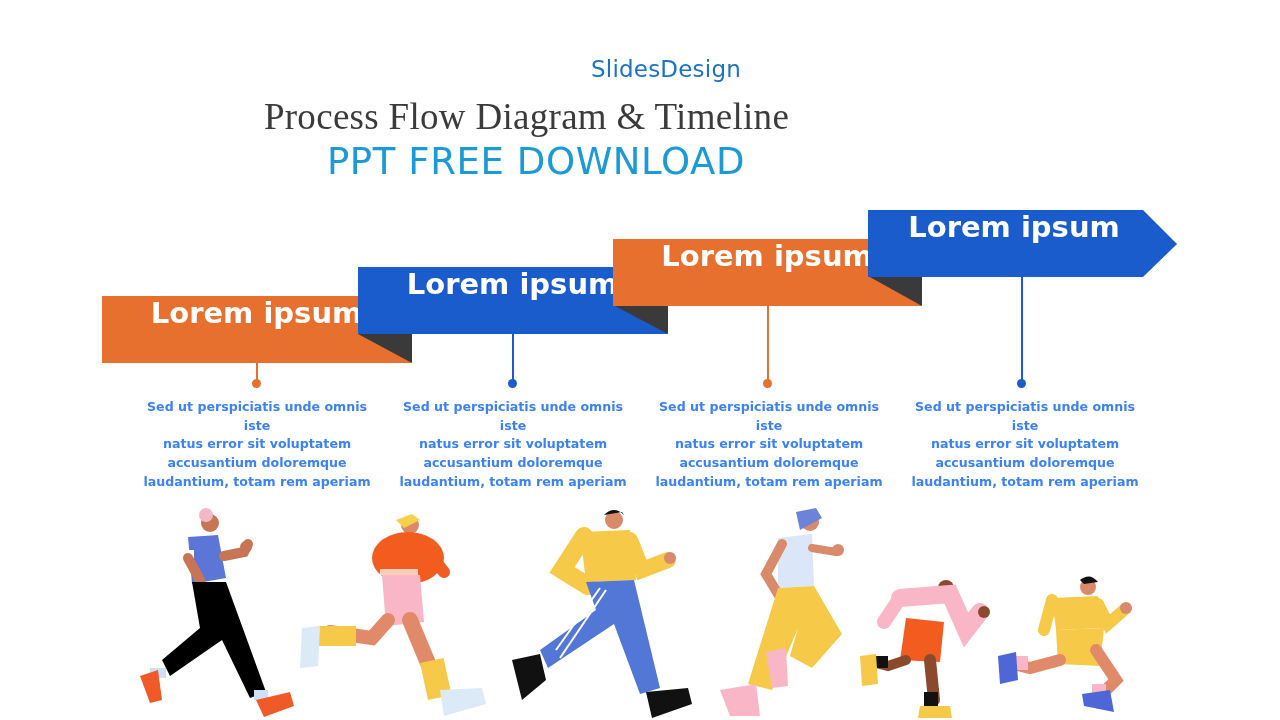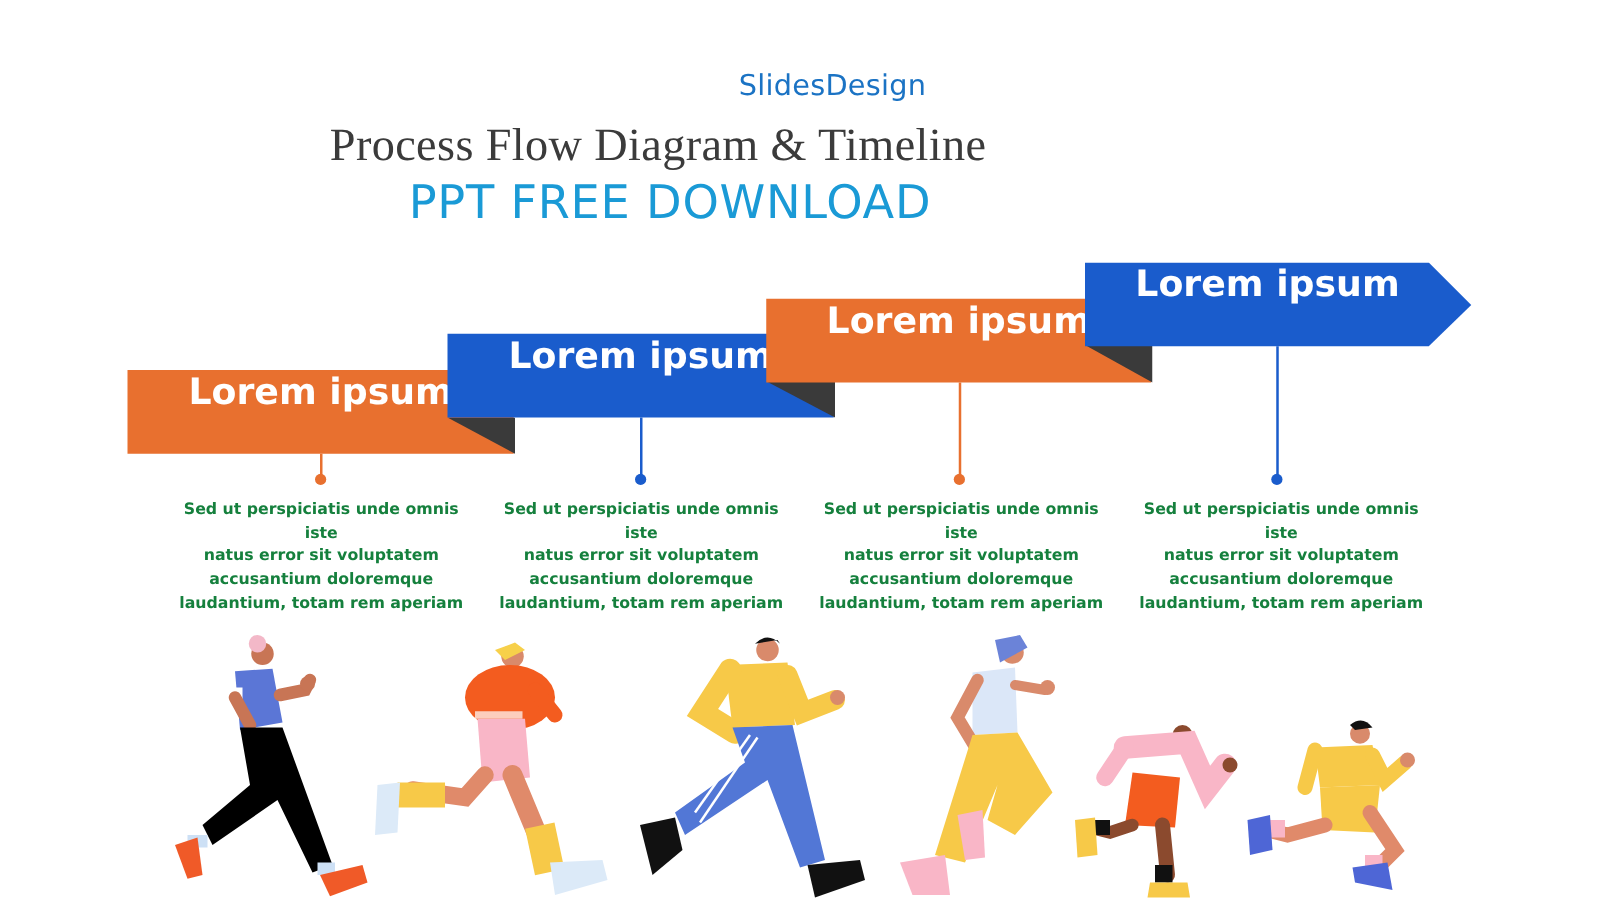--- a/index.html
+++ b/index.html
@@ -11,21 +11,21 @@
            font-size:37px; color:#3b3b3b; letter-spacing:0.3px;font-family:Liberation Serif, serif; }
   .subtitle { position:absolute; top:140px; left:0; width:1072px; text-align:center;
            font-size:37px; color:#1a9ad6; letter-spacing:0.6px; }
   .banner { position:absolute; height:67px; display:flex; align-items:flex-start; justify-content:center;
             color:#fff; font-weight:bold; font-size:29px; box-sizing:border-box; }
   .banner span { display:block; }
   .fold { position:absolute; }
   .stem { position:absolute; width:2px; }
   .dot { position:absolute; width:9px; height:9px; border-radius:50%; }
   .desc { position:absolute; top:398px; width:240px; text-align:center; font-size:12.6px;
-          line-height:18.7px; color:#15803d; font-weight:bold; }
+          line-height:18.7px; color:#3b82f6; font-weight:bold; }
   .runners { position:absolute; left:0; top:500px; width:1280px; height:220px; }
 </style>
 </head>
 <body>
 
 <div class="brand">SlidesDesign</div>
 <div class="title">Process Flow Diagram &amp; Timeline</div>
 <div class="subtitle">PPT FREE DOWNLOAD</div>
 
 <div class="banner" style="left:102px; top:296px; width:309px; background:#e8702f; padding-left:0px; padding-right:0px;">

